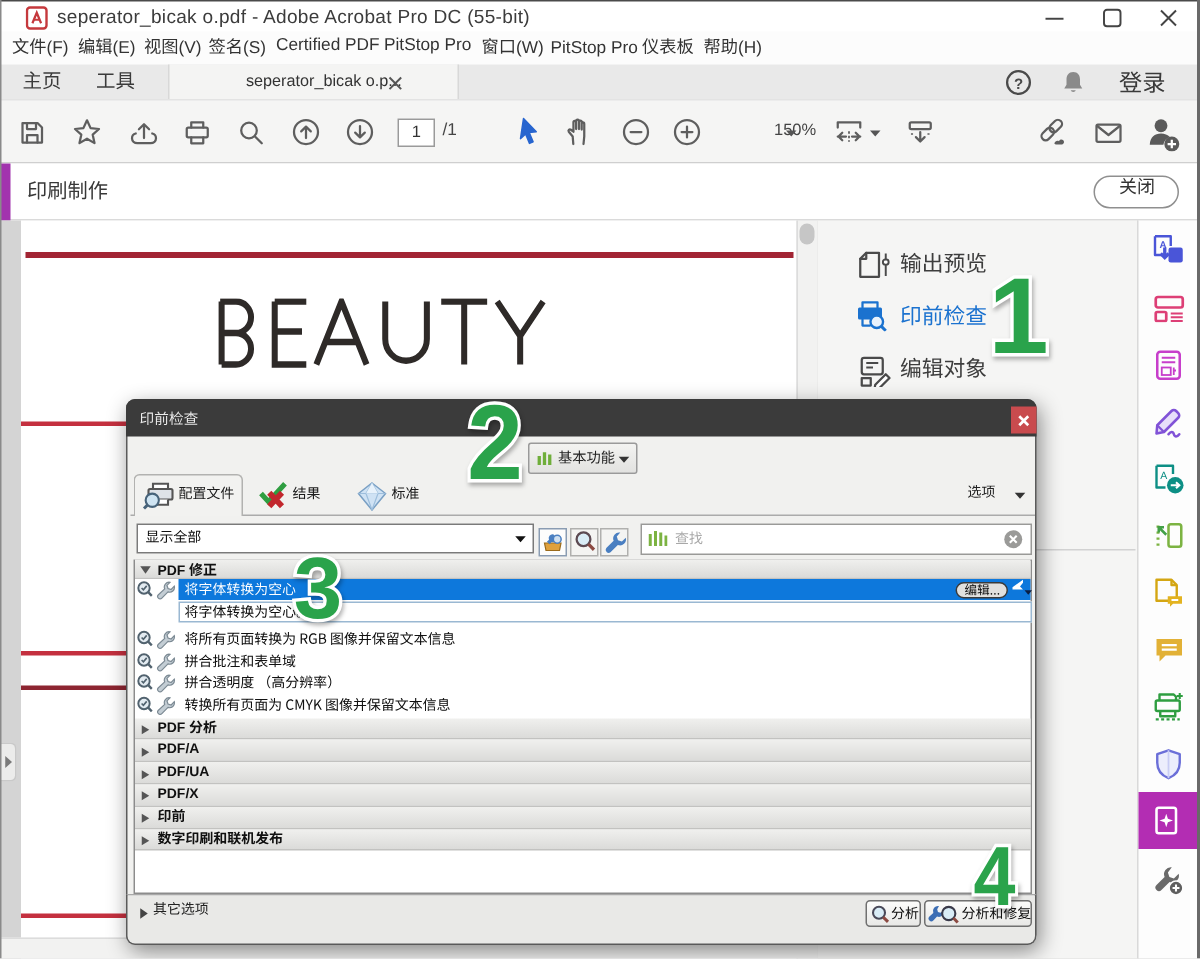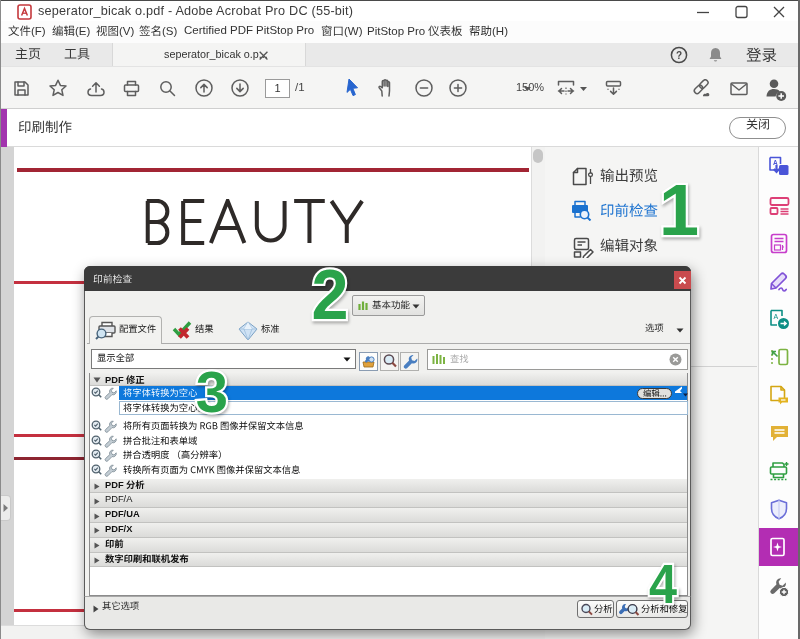--- a/index.html
+++ b/index.html
@@ -552,21 +552,21 @@
       <path d="M0.5 0.5 L5.5 3.5 L0.5 6.5 Z" fill="#555"></path>
     </svg>
 <div class="a" style="left:20px;top:213.1px;white-space:nowrap"><span style="font-size:9.3px;font-weight:bold;color:#111;font-family:'Liberation Sans'">PDF </span><svg class="tx " width="18.60" height="9.30" viewBox="0 -880 2000 1000" style="vertical-align:-1.12px;" fill="#111">
         <use href="#b5206" x="0"></use>
         <use href="#b6790" x="1000"></use>
       </svg></div>
 <div class="a" style="left:5px;top:226.4px;width:597px;height:14.8px;background:linear-gradient(#f0f0ee,#dbdbd9);border-bottom:1px solid #c2c2c0"></div>
 <svg class="a" style="left:9px;top:230.8px;" width="6" height="7" viewBox="0 0 6 7">
       <path d="M0.5 0.5 L5.5 3.5 L0.5 6.5 Z" fill="#555"></path>
     </svg>
-<div class="a" style="left:20px;top:227.9px;white-space:nowrap"><span style="font-size:9.3px;font-weight:normal;color:#111;font-family:'Liberation Sans'">PDF/A</span></div>
+<div class="a" style="left:20px;top:227.9px;white-space:nowrap"><span style="font-size:9.3px;font-weight:bold;color:#111;font-family:'Liberation Sans'">PDF/A</span></div>
 <div class="a" style="left:5px;top:241.2px;width:597px;height:14.8px;background:linear-gradient(#f0f0ee,#dbdbd9);border-bottom:1px solid #c2c2c0"></div>
 <svg class="a" style="left:9px;top:245.6px;" width="6" height="7" viewBox="0 0 6 7">
       <path d="M0.5 0.5 L5.5 3.5 L0.5 6.5 Z" fill="#555"></path>
     </svg>
 <div class="a" style="left:20px;top:242.7px;white-space:nowrap"><span style="font-size:9.3px;font-weight:bold;color:#111;font-family:'Liberation Sans'">PDF/UA</span></div>
 <div class="a" style="left:5px;top:256.0px;width:597px;height:14.8px;background:linear-gradient(#f0f0ee,#dbdbd9);border-bottom:1px solid #c2c2c0"></div>
 <svg class="a" style="left:9px;top:260.4px;" width="6" height="7" viewBox="0 0 6 7">
       <path d="M0.5 0.5 L5.5 3.5 L0.5 6.5 Z" fill="#555"></path>
     </svg>
 <div class="a" style="left:20px;top:257.5px;white-space:nowrap"><span style="font-size:9.3px;font-weight:bold;color:#111;font-family:'Liberation Sans'">PDF/X</span></div>

